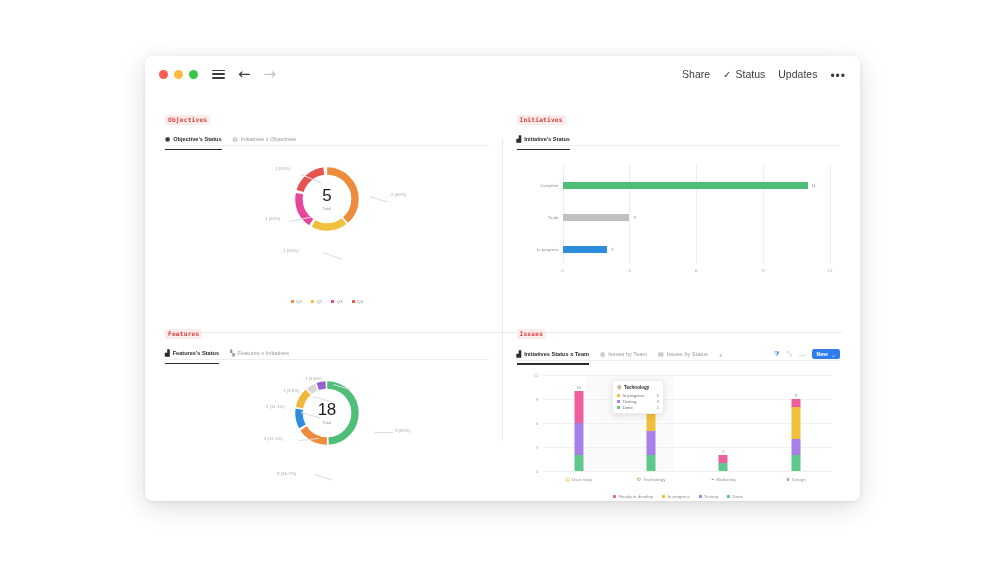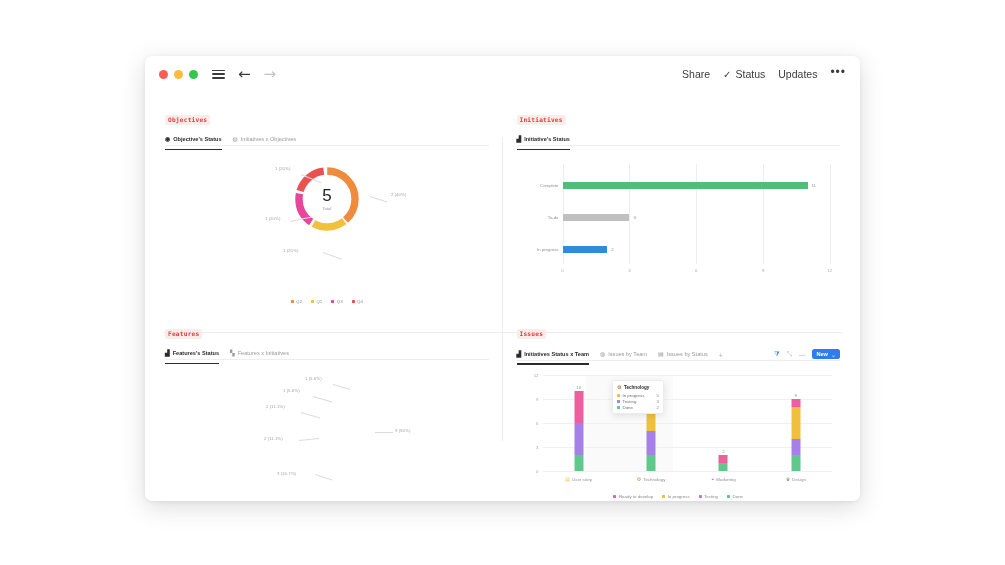--- a/index.html
+++ b/index.html
@@ -36,21 +36,21 @@
   .dot.green { background: #34c749; }
 
   .tb-icons { display: flex; align-items: center; gap: 13px; margin-left: 14px; }
   .hamburger { display: flex; flex-direction: column; justify-content: space-between; width: 13px; height: 9px; }
   .hamburger i { display: block; height: 1.6px; background: #3b3b3b; border-radius: 1px; }
   .arrow { font-size: 15px; line-height: 1; color: #3b3b3b; font-family: "DejaVu Sans", sans-serif; }
   .arrow.fwd { color: #c3c3c3; }
 
   .tb-right {
     margin-left: auto;
-    display: flex; align-items: flex-start; gap: 13px;
+    display: flex; align-items: flex-end; gap: 13px;
     font-size: 10.5px; color: #3c3c3c;
   }
   .tb-right .item { display:flex; align-items:center; gap:4px; white-space: nowrap; }
   .check { color:#3c3c3c; font-size: 10px; }
   .dots3 { letter-spacing: 1px; font-size: 12px; color:#3c3c3c; line-height: 8px; }
 
   
   .grid {
     position: relative;
     display: grid;
@@ -319,20 +319,34 @@
             <span class="gl">▟</span>
             <span>Features's Status</span>
           </div>
           <div class="tab">
             <span class="gl">▚</span>
             <span>Features x Initiatives</span>
           </div>
         </div>
 
         <div class="donut-wrap">
+          <div class="donut">
+            <svg viewBox="0 0 42 42" width="74" height="74">
+              <circle cx="21" cy="21" r="15.9155" fill="none" stroke="#4fbe79" stroke-width="4.2" stroke-dasharray="49 51" stroke-dashoffset="25"></circle>
+              <circle cx="21" cy="21" r="15.9155" fill="none" stroke="#ef8b3c" stroke-width="4.2" stroke-dasharray="15.7 84.3" stroke-dashoffset="-25"></circle>
+              <circle cx="21" cy="21" r="15.9155" fill="none" stroke="#2e8cdc" stroke-width="4.2" stroke-dasharray="10.1 89.9" stroke-dashoffset="-42"></circle>
+              <circle cx="21" cy="21" r="15.9155" fill="none" stroke="#efb83c" stroke-width="4.2" stroke-dasharray="10.1 89.9" stroke-dashoffset="-53"></circle>
+              <circle cx="21" cy="21" r="15.9155" fill="none" stroke="#d8d8d8" stroke-width="4.2" stroke-dasharray="4.6 95.4" stroke-dashoffset="-64"></circle>
+              <circle cx="21" cy="21" r="15.9155" fill="none" stroke="#9b5fd0" stroke-width="4.2" stroke-dasharray="4.6 95.4" stroke-dashoffset="-69.5"></circle>
+            </svg>
+            <div class="donut-center">
+              <div class="donut-total">18</div>
+              <div class="donut-total-lbl">Total</div>
+            </div>
+          </div>
 
           <div class="leader" style="left:210px; top:62px; width:18px;"></div>
           <div class="dlabel" style="left:230px; top:58px;">9 (50%)</div>
 
           <div class="leader" style="left:150px; top:104px; width:18px; transform:rotate(18deg);"></div>
           <div class="dlabel" style="left:112px; top:101px;">3 (16.7%)</div>
 
           <div class="leader" style="left:134px; top:70px; width:20px; transform:rotate(-6deg);"></div>
           <div class="dlabel" style="left:99px; top:66px;">2 (11.1%)</div>
 

